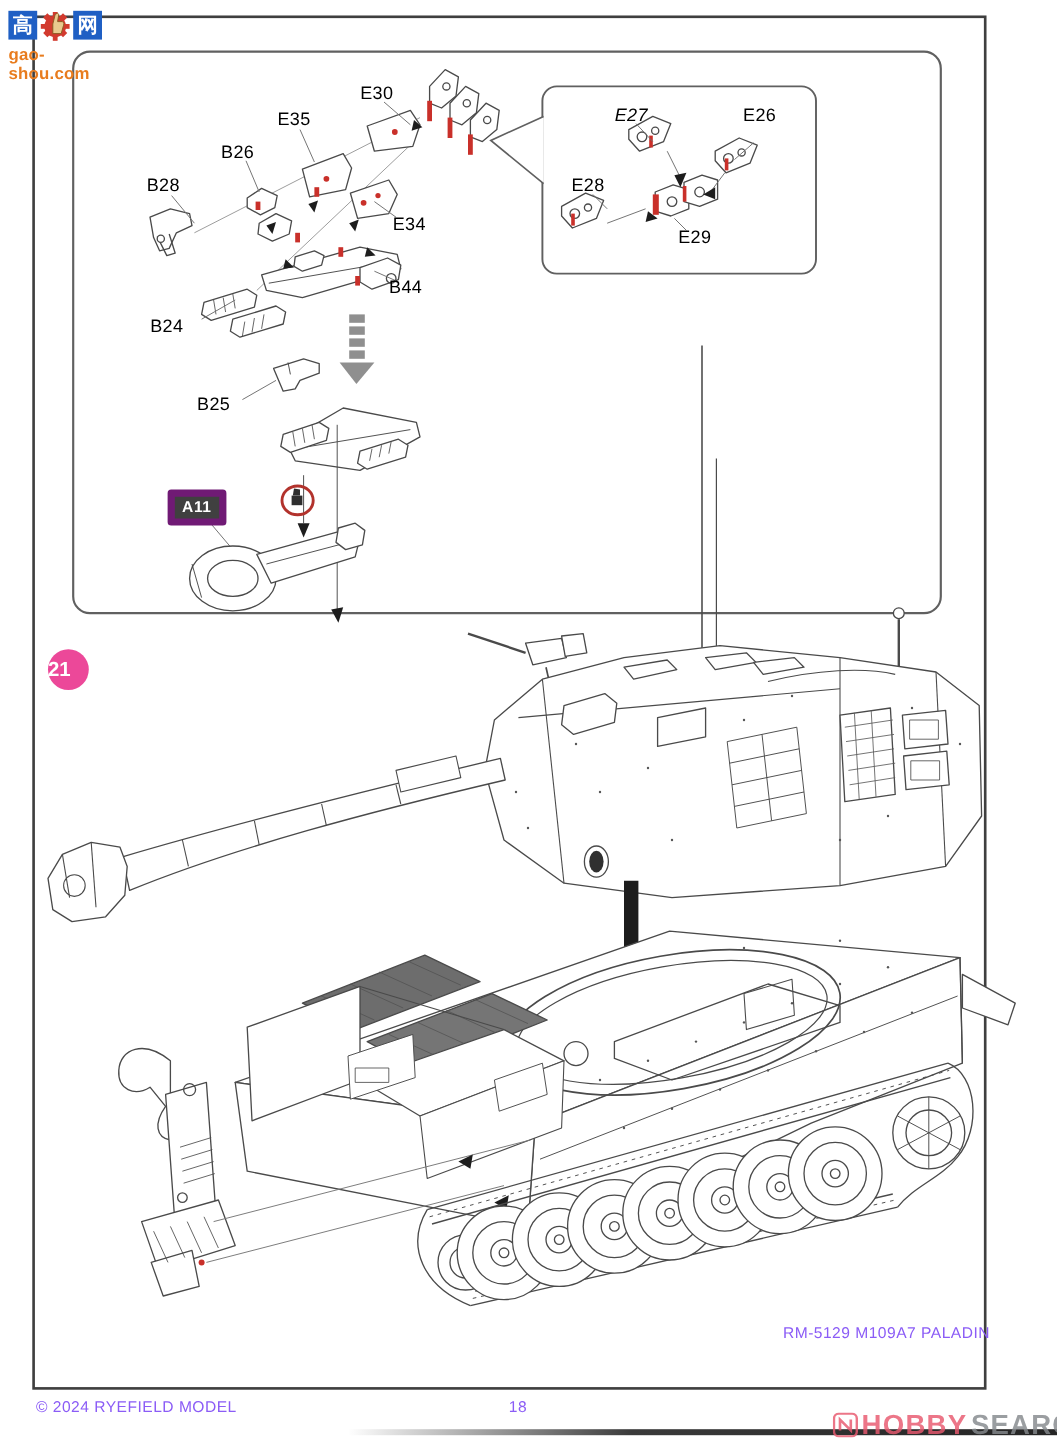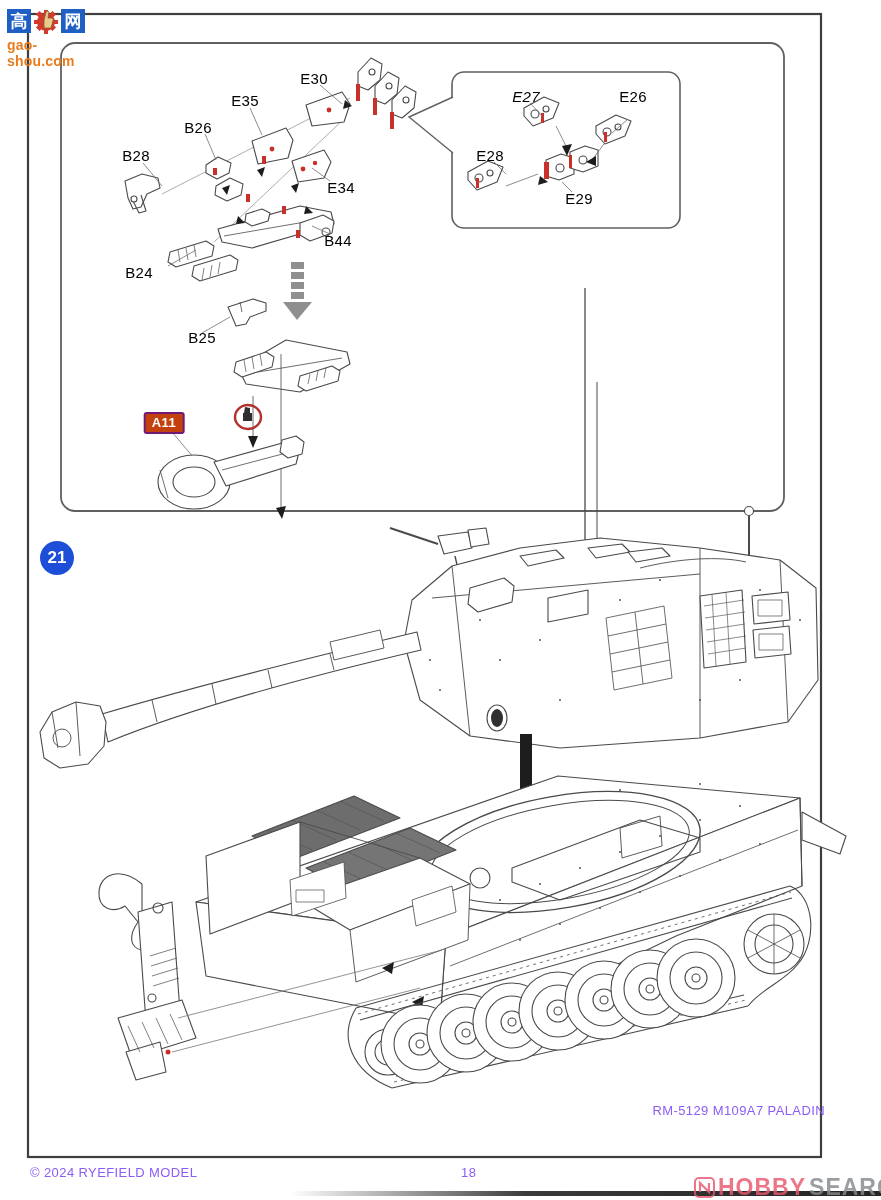--- a/index.html
+++ b/index.html
@@ -1,29 +1,29 @@
 <!DOCTYPE html>
 <html><head>
 <meta charset="utf-8">
 <style>
   html,body{margin:0;padding:0;background:#fff;}
   .canvas{position:relative;width:881px;height:1200px;background:#ffffff;overflow:hidden;
           font-family:"Liberation Sans",sans-serif;}
   svg.art{position:absolute;left:0;top:0;}
   .plabel{position:absolute;transform:translate(-50%,-50%);font-size:15px;color:#000000;
           letter-spacing:.3px;white-space:nowrap;}
-  .a11-tag{position:absolute;transform:translate(-50%,-50%);background:#c2410c;color:#fff;
+  .a11-tag{position:absolute;transform:translate(-50%,-50%);background:#404040;color:#fff;
           font-size:13px;font-weight:bold;padding:1px 6px 2px 6px;border-radius:3px;
-          border:2px solid #701a75;letter-spacing:.5px;}
+          border:6px solid #701a75;letter-spacing:.5px;}
   .step-circle{position:absolute;left:40px;top:541px;width:34px;height:34px;border-radius:50%;
-          background:#1d4ed8;display:flex;align-items:center;justify-content:center;}
+          background:#ec4899;display:flex;align-items:center;justify-content:flex-start;}
   .step-circle span{color:#fff;font-size:17px;font-weight:bold;}
   .footer-text{position:absolute;font-size:13px;color:#8b5cf6;letter-spacing:.4px;white-space:nowrap;}
   .fc{left:30px;top:1165px;}
-  .fp{left:424px;top:1165px;margin-left:37px;}
+  .fp{left:424px;top:1165px;}
   .fk{right:56px;top:1103px;}
   
   .gs-logo{position:absolute;left:7px;top:6px;width:96px;z-index:5;}
   .gs-row{display:flex;align-items:center;}
   .gs-box{width:24px;height:24px;background:#1f5fc4;color:#fff;font-weight:bold;font-size:17px;
           display:flex;align-items:center;justify-content:center;}
   .gs-domain{font-size:14px;font-weight:bold;color:#e87c1e;margin-top:1px;letter-spacing:.2px;}
   
   .hs-mark{position:absolute;left:694px;top:1174px;display:flex;align-items:center;gap:3px;
           opacity:.82;z-index:4;}
@@ -478,21 +478,21 @@
     <div class="gs-domain">gao-shou.com</div>
   </div>
 
   <div class="plabel" style="left:136px;top:155px;">B28</div>
   <div class="plabel" style="left:198px;top:127px;">B26</div>
   <div class="plabel" style="left:245px;top:100px;">E35</div>
   <div class="plabel" style="left:314px;top:78px;">E30</div>
   <div class="plabel" style="left:341px;top:187px;">E34</div>
   <div class="plabel" style="left:338px;top:240px;">B44</div>
   <div class="plabel" style="left:139px;top:272px;">B24</div>
-  <div class="plabel" style="left:202px;top:337px;">B25</div>
+  <div class="plabel" style="left:178px;top:337px;">B25</div>
   <div class="a11-tag" style="left:164px;top:423px;">A11</div>
 
   <div class="plabel" style="left:526px;top:96px;font-style:italic;">E27</div>
   <div class="plabel" style="left:633px;top:96px;">E26</div>
   <div class="plabel" style="left:490px;top:155px;">E28</div>
   <div class="plabel" style="left:579px;top:198px;">E29</div>
 
   <div class="step-circle">
     <span>21</span>
   </div>

